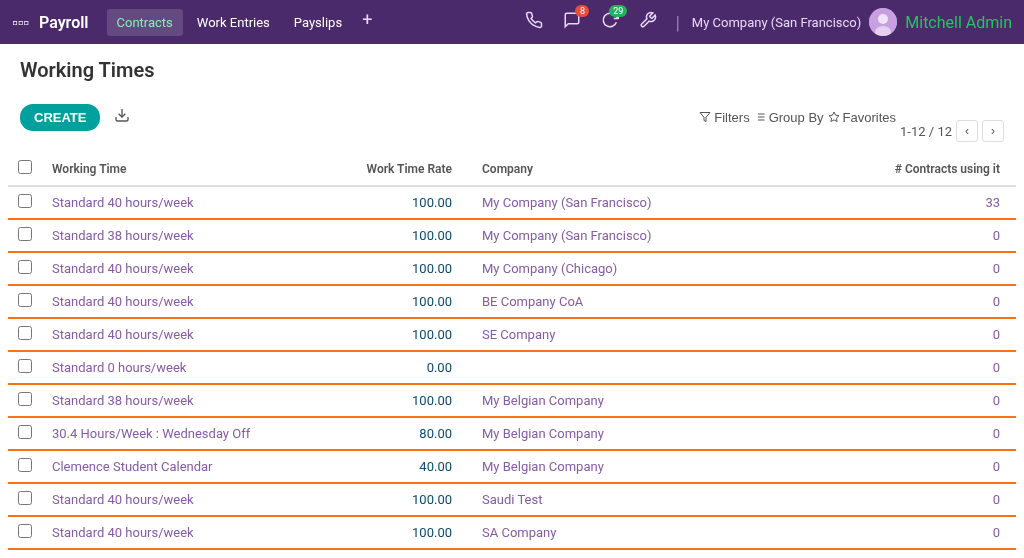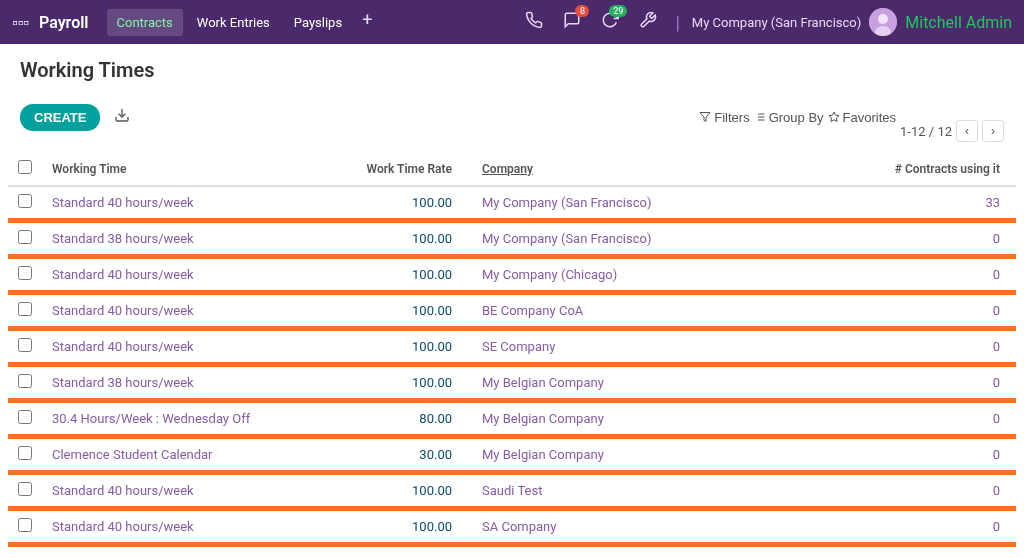--- a/index.html
+++ b/index.html
@@ -142,31 +142,31 @@
       text-align: left;
       padding: 8px 10px;
       font-size: 12px;
       font-weight: 600;
       color: #555;
       white-space: nowrap;
     }
     td {
       padding: 7px 10px;
       font-size: 13px;
-      border-bottom: 5px solid #f97316;
+      border-bottom: 2px solid #f97316;
       color: #333;
     }
     .td-link { color: #875ca7; cursor: pointer; text-decoration: none; }
     .td-num { color: #0c4a6e; }
     .td-num-link { color: #875ca7; cursor: pointer; }
     input[type="checkbox"] { cursor: pointer; width: 14px; height: 14px; }
     .col-check { width: 30px; }
     .col-wt { width: 300px; }
     .col-rate { width: 130px; text-align: right; }
-    .col-company { width: auto; text-decoration: underline; }
+    .col-company { width: auto; }
     .col-contracts { width: 150px; text-align: right; }
     th.col-rate, td.col-rate { text-align: right; padding-right: 20px; }
     th.col-contracts, td.col-contracts { padding-right: 16px; }
   </style>
 </head>
 <body>
 
 <nav class="topnav">
   <span class="topnav-grid-icon">▫▫▫</span>
   <span class="topnav-app-name">Payroll</span>
@@ -308,36 +308,43 @@
         </tr>
         <tr>
           <td><input type="checkbox" style=""></td>
           <td><a class="td-link">Standard 40 hours/week</a></td>
           <td class="col-rate td-num">100.00</td>
           <td><a class="td-link">SE Company</a></td>
           <td class="col-contracts"><span class="td-num-link" style="color: rgb(135, 92, 167);">0</span></td>
         </tr>
         <tr>
           <td><input type="checkbox" style=""></td>
+          <td><a class="td-link">Standard 0 hours/week</a></td>
+          <td class="col-rate td-num">0.00</td>
+          <td></td>
+          <td class="col-contracts"><span class="td-num-link" style="color: rgb(135, 92, 167);">0</span></td>
+        </tr>
+        <tr>
+          <td><input type="checkbox" style=""></td>
           <td><a class="td-link">Standard 38 hours/week</a></td>
           <td class="col-rate td-num">100.00</td>
           <td><a class="td-link">My Belgian Company</a></td>
           <td class="col-contracts"><span class="td-num-link" style="color: rgb(135, 92, 167);">0</span></td>
         </tr>
         <tr>
           <td><input type="checkbox" style=""></td>
           <td><a class="td-link">30.4 Hours/Week : Wednesday Off</a></td>
           <td class="col-rate td-num">80.00</td>
           <td><a class="td-link">My Belgian Company</a></td>
           <td class="col-contracts"><span class="td-num-link" style="color: rgb(135, 92, 167);">0</span></td>
         </tr>
         <tr>
           <td><input type="checkbox" style=""></td>
           <td><a class="td-link">Clemence Student Calendar</a></td>
-          <td class="col-rate td-num">30.00</td>
+          <td class="col-rate td-num">40.00</td>
           <td><a class="td-link">My Belgian Company</a></td>
           <td class="col-contracts"><span class="td-num-link" style="color: rgb(135, 92, 167);">0</span></td>
         </tr>
         <tr>
           <td><input type="checkbox" style=""></td>
           <td><a class="td-link">Standard 40 hours/week</a></td>
           <td class="col-rate td-num">100.00</td>
           <td><a class="td-link">Saudi Test</a></td>
           <td class="col-contracts"><span class="td-num-link" style="color: rgb(135, 92, 167);">0</span></td>
         </tr>

